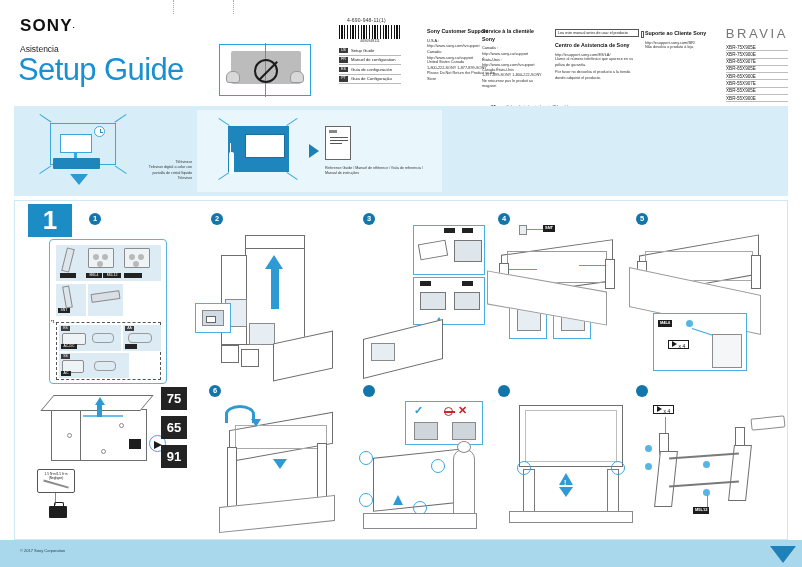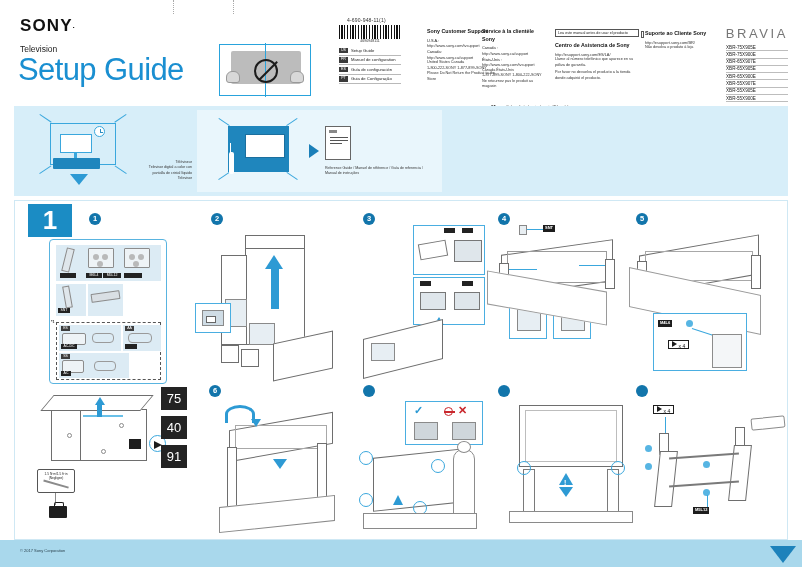--- a/index.html
+++ b/index.html
@@ -203,21 +203,21 @@
   .ptag.lt { background: #3d3d3d; }
   .bag {
     position: absolute; background: #eef3f6; border: .7px solid #8c8c8c;
     border-radius: 1px;
   }
   .fn-small {
     position: absolute; font-size: 3.6px; color: #222; font-weight: bold;
   }
   .size-chip {
     position: absolute; right: 8px; width: 26px; height: 23px;
-    background: #232323; color: #fff; font-size: 13px; font-weight: normal;
+    background: #232323; color: #fff; font-size: 13px; font-weight: bold;
     text-align: center; line-height: 23px;
   }
   .torque-note {
     position: absolute; left: 22px; top: 268px; width: 38px; height: 24px;
     border: .8px solid #555; border-radius: 2px; background: #fff;
     font-size: 3.2px; color: #222; text-align: center; padding-top: 1.5px;
     line-height: 1.3;
   }
   .toolbox {
     position: absolute; left: 34px; top: 305px; width: 18px; height: 12px;
@@ -294,21 +294,21 @@
 <body>
 
 <div class="page">
 
   <div class="cropmark" style="left:173px;top:0;height:14px;"></div>
   <div class="cropmark" style="left:233px;top:0;height:14px;"></div>
 
   <div class="sony-logo">
     <span>SONY</span><sup>.</sup>
   </div>
-  <div class="tv-word">Television</div>
+  <div class="tv-word">Asistencia</div>
   <div class="setup-guide-title">Setup Guide</div>
 
   <div class="head-pic">
     <div class="scr"></div>
     <div class="vline"></div>
     <div class="hand l"></div>
     <div class="hand r"></div>
     <div class="notouch"></div>
   </div>
 
@@ -517,21 +517,21 @@
       <div style="position:absolute;left:86px;top:52px;width:12px;height:10px;background:#1d1d1d;"></div>
       <div style="position:absolute;left:24px;top:46px;width:5px;height:5px;border:1px solid #8a8a8a;border-radius:50%;"></div>
       <div style="position:absolute;left:58px;top:62px;width:5px;height:5px;border:1px solid #8a8a8a;border-radius:50%;"></div>
       <div style="position:absolute;left:76px;top:36px;width:5px;height:5px;border:1px solid #8a8a8a;border-radius:50%;"></div>
       <div class="circle-hi" style="left:106px;top:48px;width:17px;height:17px;">
         <div style="position:absolute;left:4px;top:5px;width:0;height:0;border-top:4px solid transparent;border-bottom:4px solid transparent;border-left:8px solid #1d1d1d;"></div>
       </div>
     </div>
 
     <div class="size-chip" style="top:186px;right:600px;">75</div>
-    <div class="size-chip" style="top:215px;right:600px;">40</div>
+    <div class="size-chip" style="top:215px;right:600px;">65</div>
     <div class="size-chip" style="top:244px;right:600px;">91</div>
 
     <div class="torque-note">
       <div>1.5 N·m/1.5 ft·in</div>
       <div>(Negligee)</div>
       <div style="position:absolute;left:5px;top:13px;width:26px;height:2.4px;background:#8b8b8b;transform:rotate(16deg);"></div>
     </div>
     <div style="position:absolute;left:40px;top:292px;width:1px;height:12px;background:#8b8b8b;"></div>
     <div class="toolbox"></div>
 

